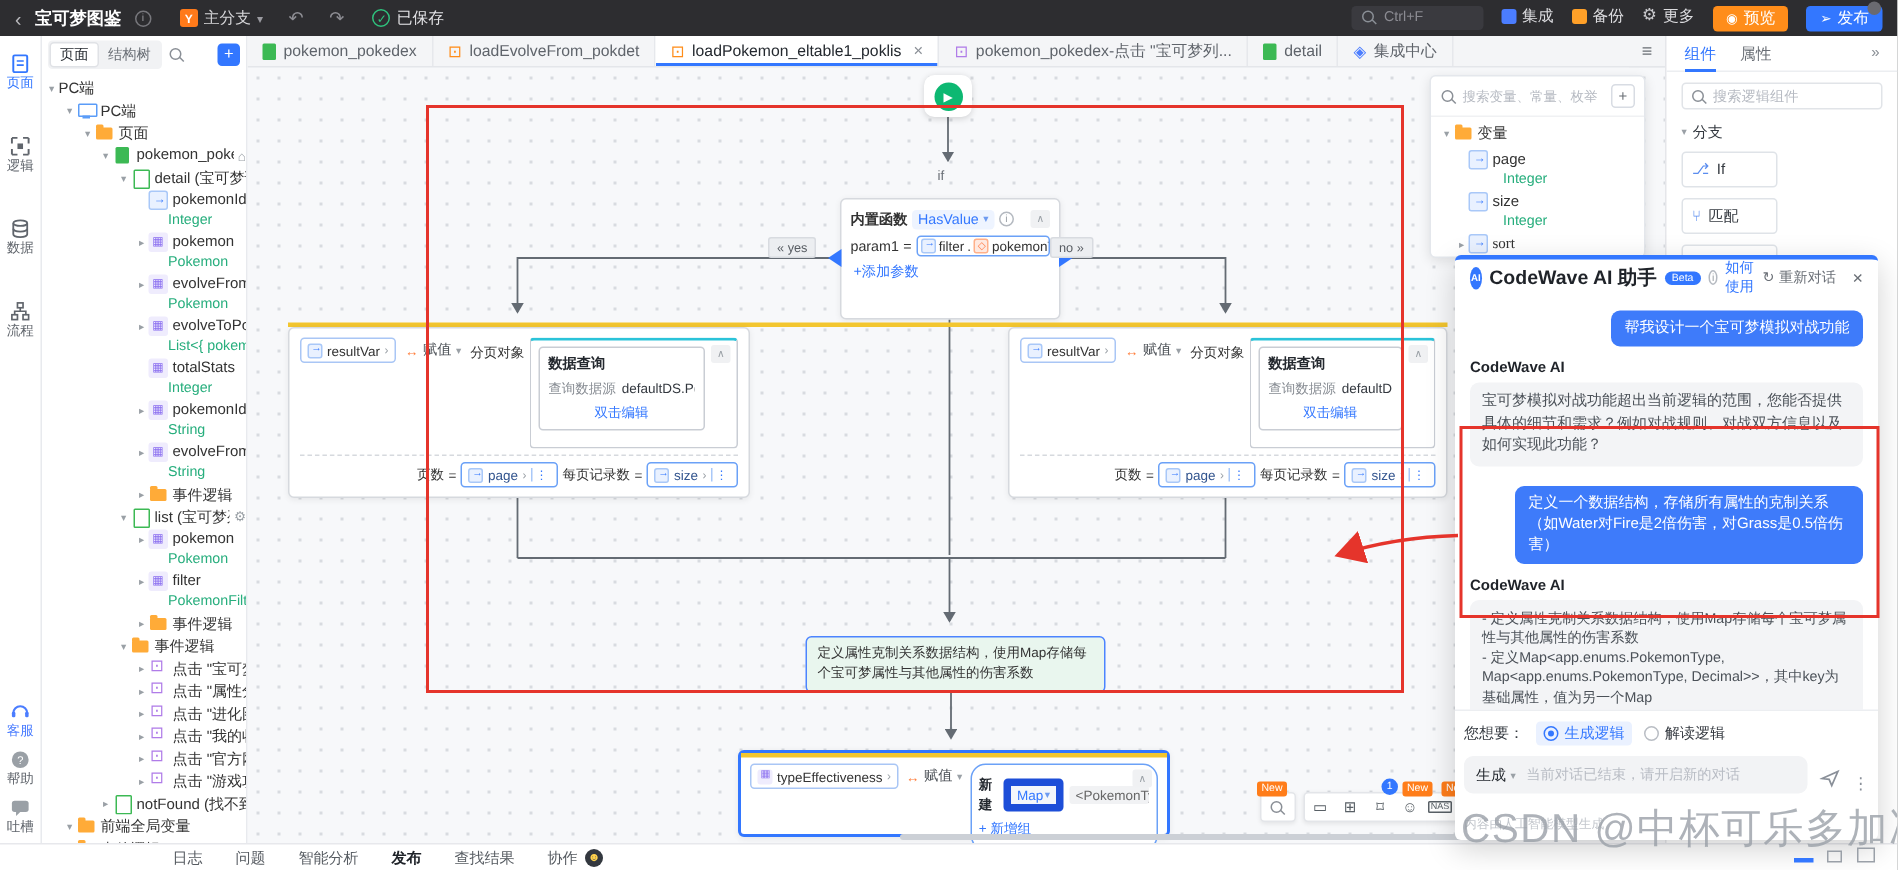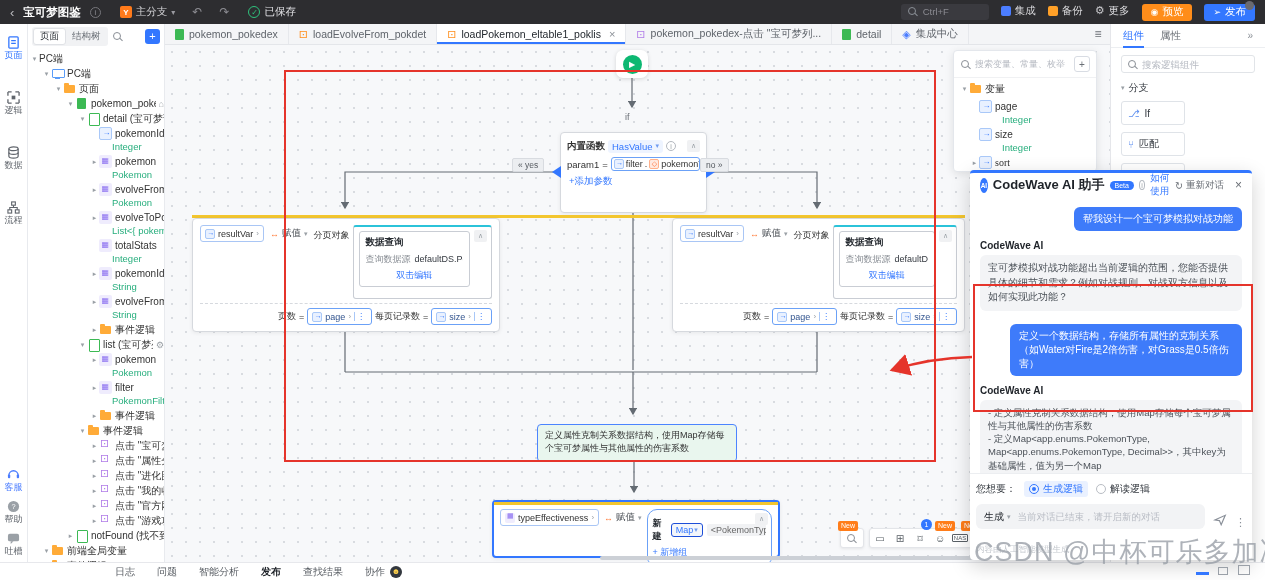--- a/index.html
+++ b/index.html
@@ -129,21 +129,21 @@
   .ds-edit{text-align:center;color:#3377ff;font-size:9px;margin-top:3px}
   .bc-bottom{border-top:1px dashed #d6d9de;margin-top:4px;padding-top:4px;display:flex;align-items:center;gap:3px;justify-content:flex-end;font-size:9px;white-space:nowrap}
   .chip.blue{border-color:#6ba1f7;color:#33558f}
   .comment{position:absolute;left:372px;top:379px;width:200px;height:38px;background:#e9f6ee;border:1px solid #4c84ff;border-radius:4px;font-size:9px;color:#333;padding:4px 7px;line-height:1.45;z-index:2}
   .bblock{left:327px;top:455px;width:288px;height:58px;border:2px solid #3377ff;padding:7px 6px 5px}
   .bblock::before{content:"";position:absolute;left:0;top:0;right:0;height:3px;background:#f3c62f}
   .bb-row{display:flex;gap:5px}
   .subbox{position:relative;flex:1;border:1px solid #6ba1f7;border-radius:10px;background:#fff;padding:7px 5px;min-width:0}
   .sb-row{display:flex;align-items:center;gap:4px}
   .sb-new{font-size:9px;font-weight:bold;color:#24292f}
-  .sb-select{background:#f3f6fb;border:1px solid #1d4ed8;border-radius:3px;color:#3377ff;font-size:9px;padding:1px 4px;display:flex;align-items:center;gap:1px}
+  .sb-select{background:#f3f6fb;border:5px solid #1d4ed8;border-radius:3px;color:#3377ff;font-size:9px;padding:1px 4px;display:flex;align-items:center;gap:1px}
   .sb-generic{background:#f1f2f4;border-radius:2px;color:#666;font-size:9px;padding:1px 4px;max-width:78px;overflow:hidden;white-space:nowrap}
   .subbox .collapse{position:absolute;right:3px;top:3px}
   .sb-add{color:#3377ff;font-size:9px;margin-top:3px}
 
   
   .cpill{position:absolute;height:20px;background:#fff;border:1px solid #e3e5e9;border-radius:3px;box-shadow:0 1px 3px rgba(0,0,0,.08);display:flex;align-items:center;z-index:3;color:#596066}
   .cpill .cell{width:20px;height:18px;display:flex;align-items:center;justify-content:center;font-size:10px}
   .nas{font-size:6px;border:1px solid #596066;border-radius:1px;padding:0 1px}
   .badge-new{position:absolute;background:#ff7d1a;color:#fff;font-size:7px;border-radius:2px;padding:0 3px;line-height:10px;z-index:4}
   .badge-count{position:absolute;width:11px;height:11px;background:#3377ff;color:#fff;font-size:7px;border-radius:50%;display:flex;align-items:center;justify-content:center;z-index:4}

